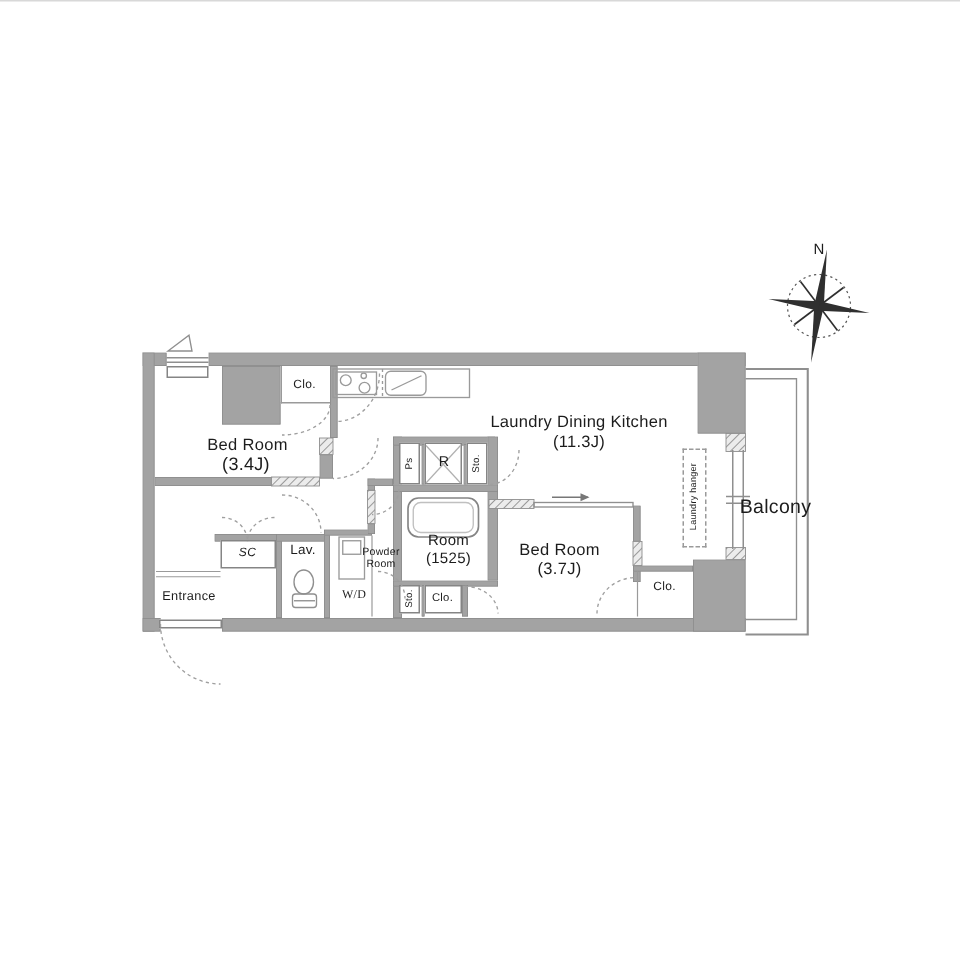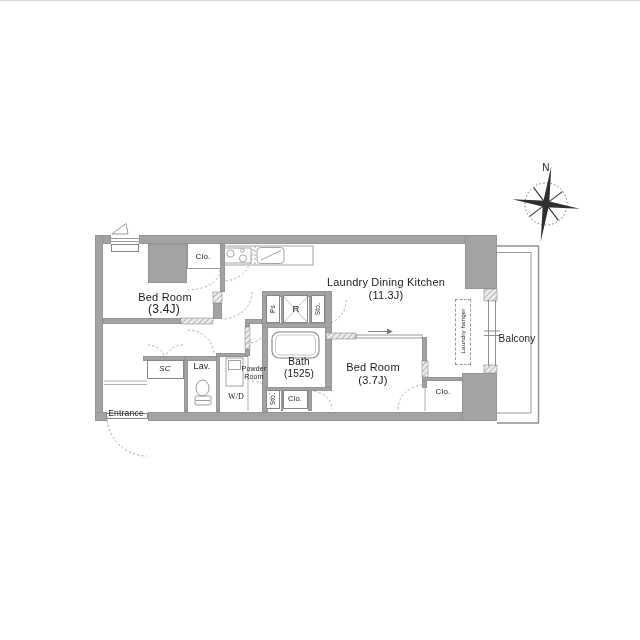--- a/index.html
+++ b/index.html
@@ -173,29 +173,29 @@
 
   <div class="lbl" style="left:386px;top:281px;font-size:11px;">Laundry Dining Kitchen</div>
   <div class="lbl" style="left:386px;top:294px;font-size:11px;">(11.3J)</div>
 
   <div class="lbl" style="left:165px;top:296px;font-size:11px;">Bed Room</div>
   <div class="lbl" style="left:164px;top:309px;font-size:12px;text-align:center;">(3.4J)</div>
 
   <div class="lbl" style="left:373px;top:366px;font-size:11px;">Bed Room</div>
   <div class="lbl" style="left:373px;top:379px;font-size:11px;">(3.7J)</div>
 
-  <div class="lbl" style="left:299px;top:360px;font-size:10px;">Bath</div>
+  <div class="lbl" style="left:299px;top:360px;font-size:10px;">Room</div>
   <div class="lbl" style="left:299px;top:372px;font-size:10px;">(1525)</div>
 
   <div class="lbl wrap" style="left:254px;top:372px;font-size:7px;">Powder Room</div>
   <div class="lbl" style="left:202px;top:366px;font-size:9px;">Lav.</div>
   <div class="lbl" style="left:236px;top:396px;font-size:8px;font-family:Liberation Serif, serif;">W/D</div>
   <div class="lbl" style="left:165px;top:368px;font-size:8px;font-style:italic;">SC</div>
-  <div class="lbl" style="left:126px;top:397px;font-size:8.5px;margin-top:16px;">Entrance</div>
-  <div class="lbl" style="left:517px;top:337px;font-size:10px;">Balcony</div>
+  <div class="lbl" style="left:126px;top:397px;font-size:8.5px;">Entrance</div>
+  <div class="lbl" style="left:517px;top:337px;font-size:13px;">Balcony</div>
 
   <div class="lbl" style="left:203px;top:256px;font-size:8px;">Clo.</div>
   <div class="lbl" style="left:443px;top:391px;font-size:8px;">Clo.</div>
   <div class="lbl" style="left:295px;top:398px;font-size:7.5px;">Clo.</div>
   <div class="lbl" style="left:296px;top:308px;font-size:9.5px;">R</div>
   <div class="lbl v" style="left:273px;top:308px;font-size:6.5px;">Ps</div>
   <div class="lbl v" style="left:318px;top:308px;font-size:6.5px;">Sto.</div>
   <div class="lbl v" style="left:273px;top:398px;font-size:6.5px;">Sto.</div>
   <div class="lbl v" style="left:463px;top:330px;font-size:6px;">Laundry hanger</div>
 

